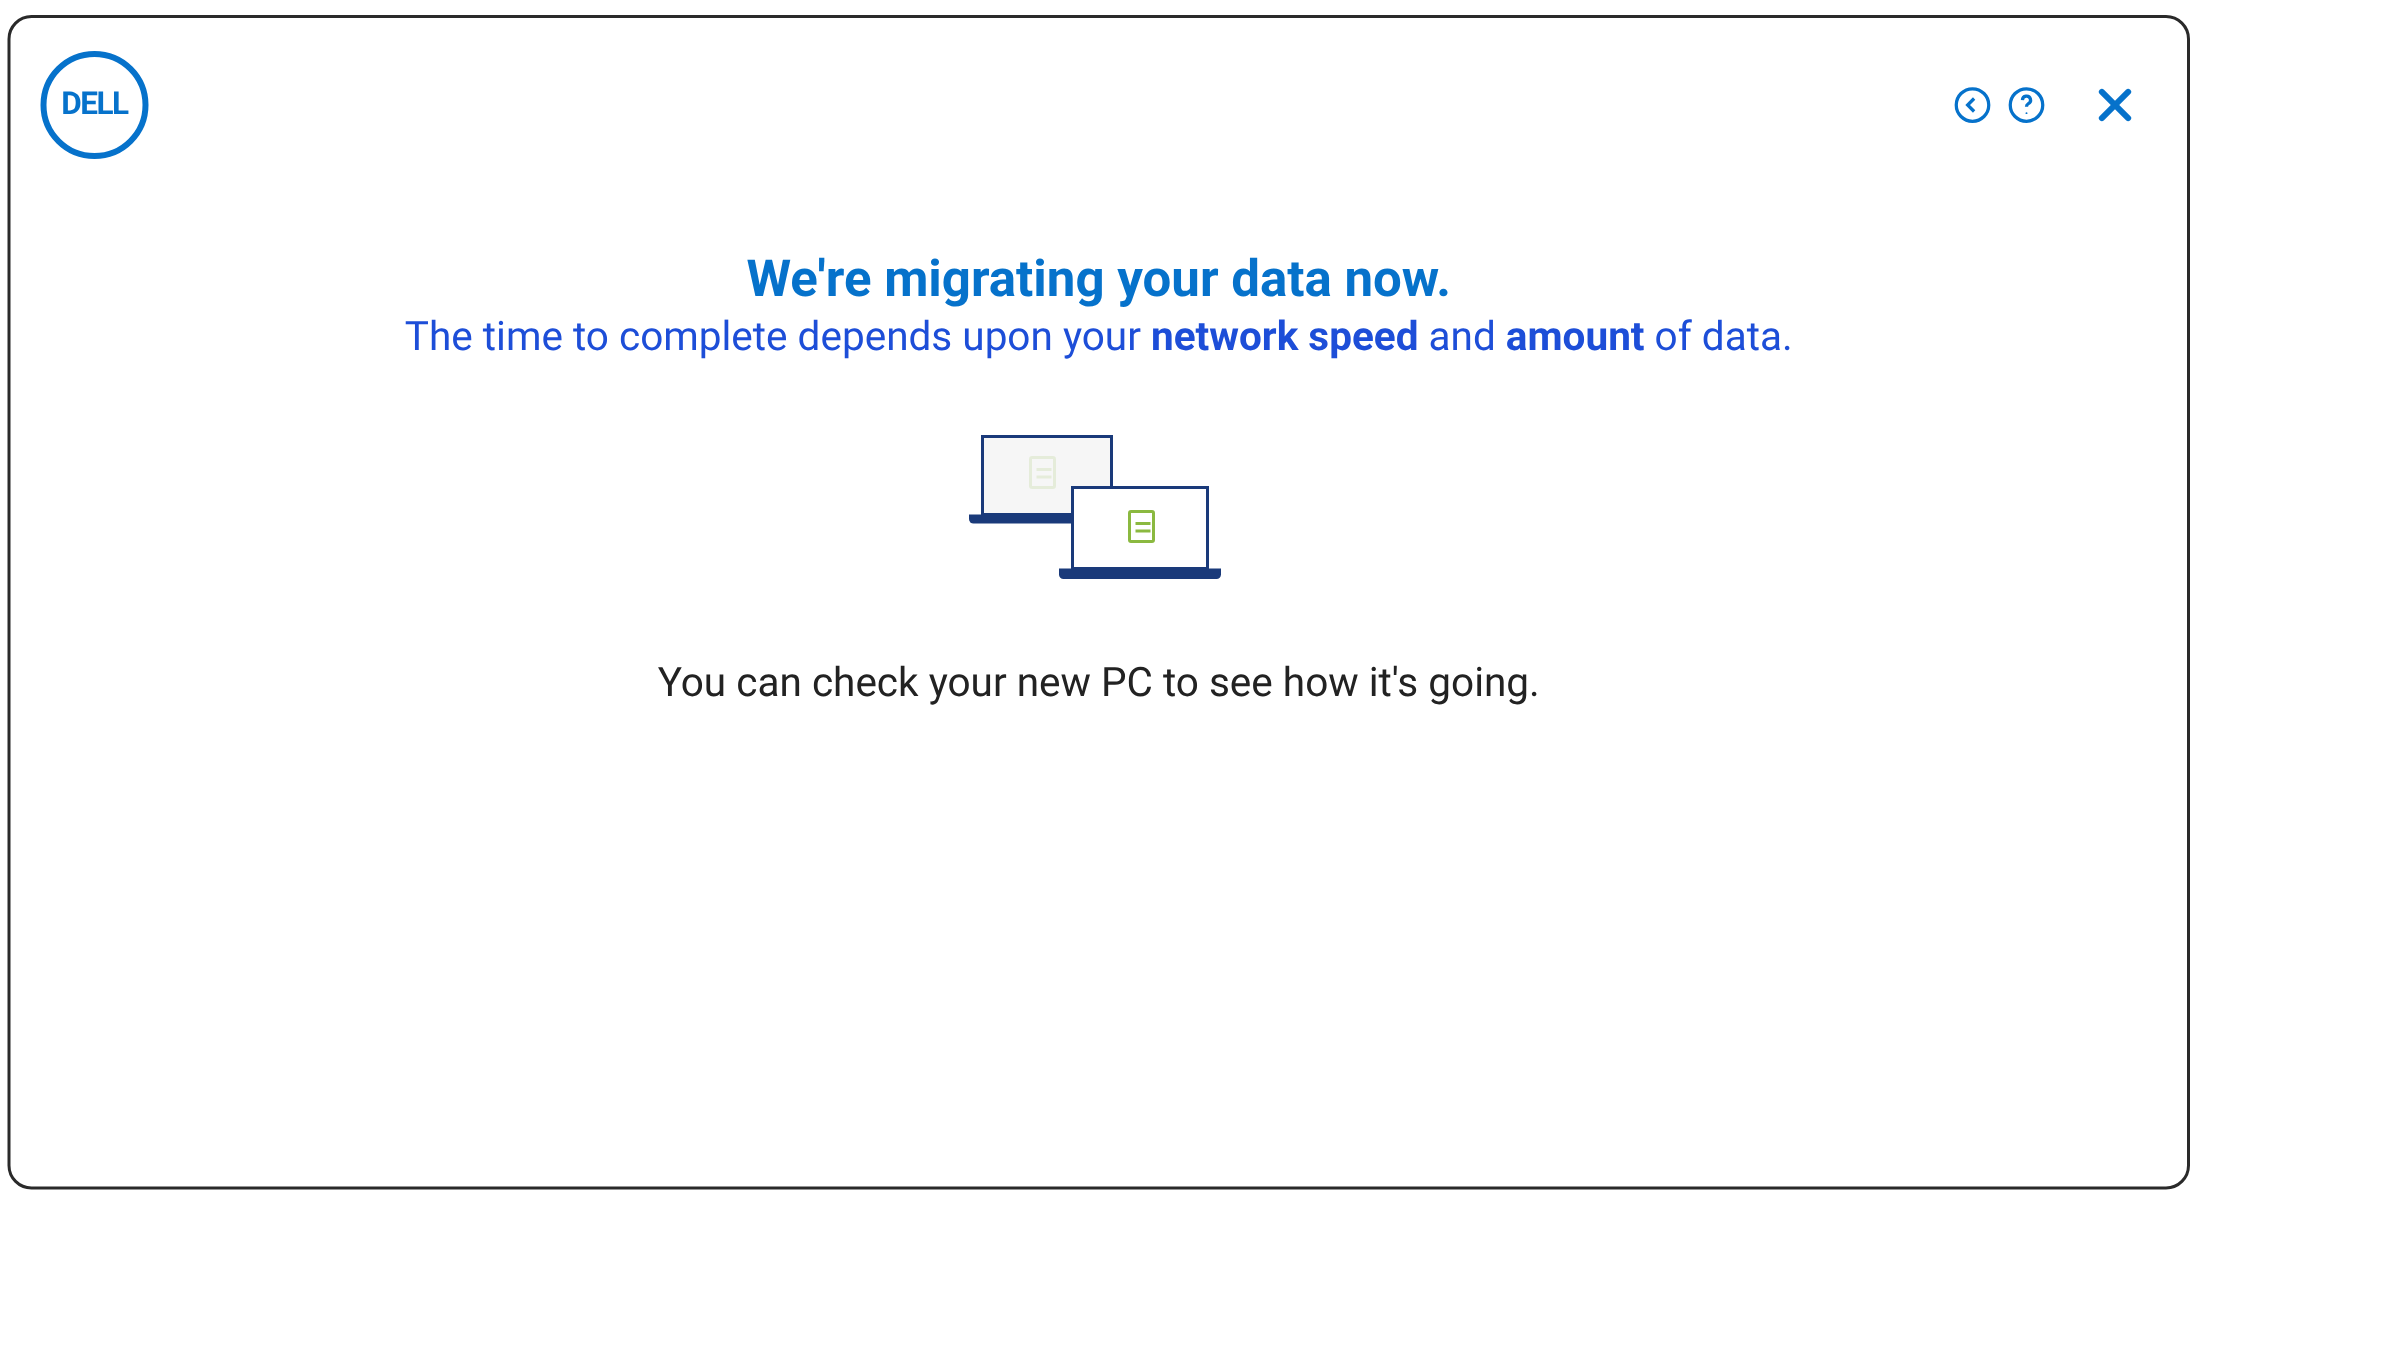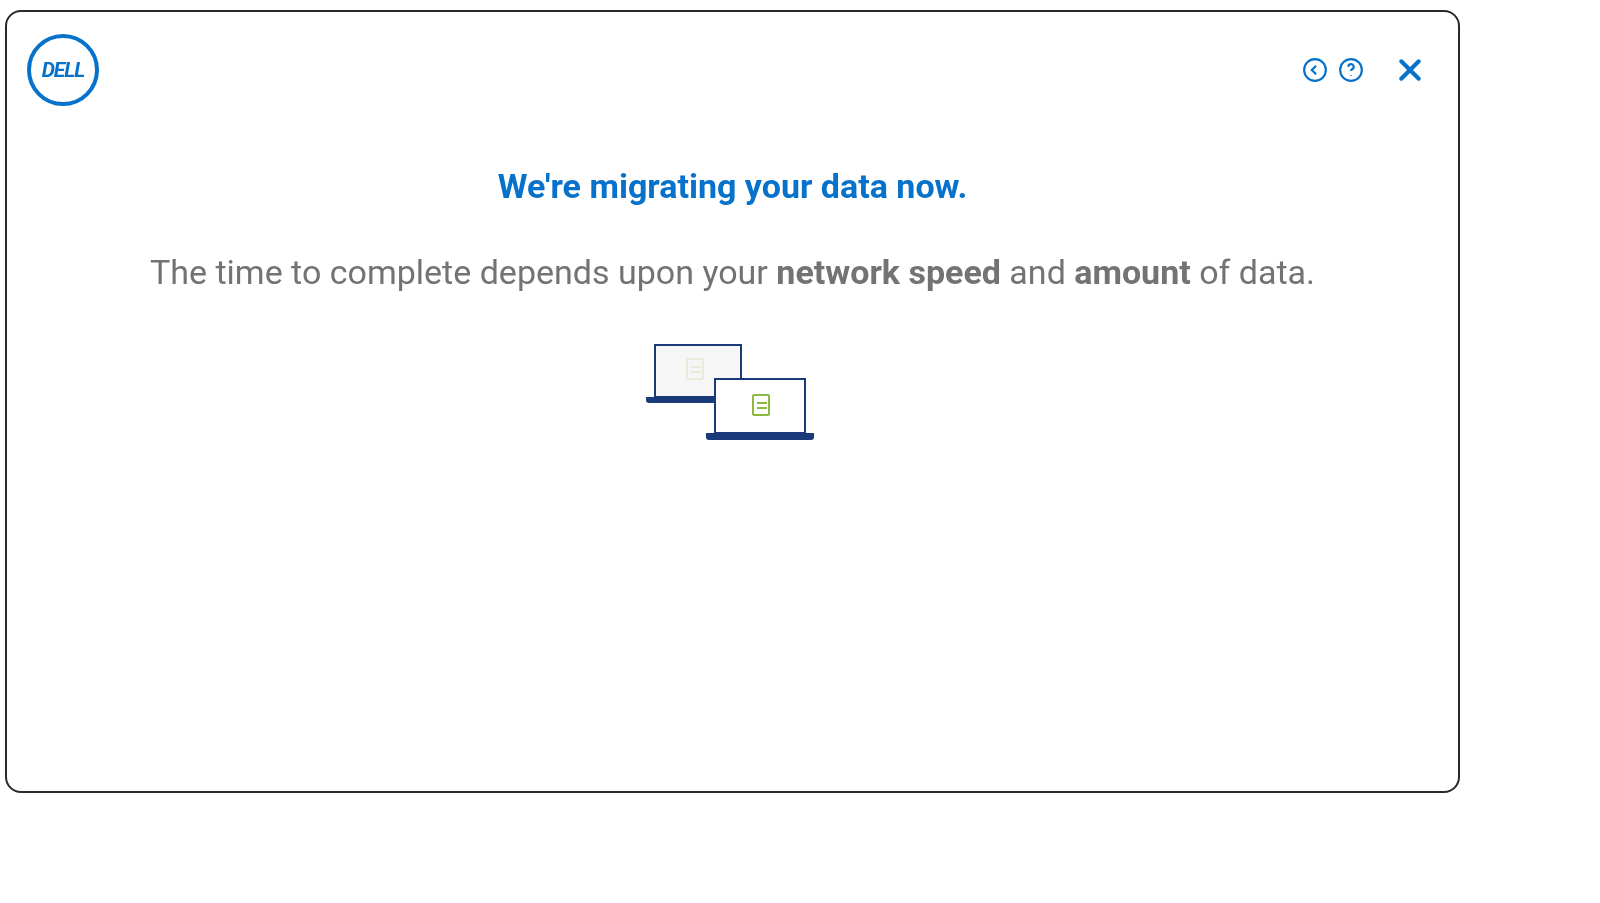--- a/index.html
+++ b/index.html
@@ -38,21 +38,20 @@
       height: 72px;
       border: 4px solid #0672cb;
       border-radius: 50%;
       display: flex;
       align-items: center;
       justify-content: center;
       color: #0672cb;
       font-weight: 700;
       font-size: 21px;
       letter-spacing: -1px;
-      font-style: italic;
     }
     .app-title {
       color: #0672cb;
       font-size: 42px;
       font-weight: 400;
     }
     .title-controls {
       margin-left: auto;
       display: flex;
       align-items: center;
@@ -74,25 +73,24 @@
     }
     .ctl-close svg { stroke: #0672cb; }
     .content {
       text-align: center;
       padding: 60px 60px 0 60px;
     }
     .headline {
       color: #0672cb;
       font-size: 34px;
       font-weight: 700;
-      margin-bottom: 44px;
     }
     .body-text {
-      color: #737373;
-      font-size: 34px;
+      color: #1d4ed8;
+      font-size: 27px;
       line-height: 1.35;
       font-weight: 400;
     }
     .body-text .bold { font-weight: 700; }
     .illustration {
       margin: 48px auto 44px auto;
       width: 170px;
       height: 105px;
       position: relative;
     }
@@ -217,16 +215,17 @@
 
     <div class="illustration">
       <div class="laptop back">
         <div class="doc-icon faded"></div>
       </div>
       <div class="laptop front">
         <div class="doc-icon"></div>
       </div>
     </div>
 
+    <p class="sub-text">You can check your new PC to see how it's going.</p>
   </div>
 
 
 </div>
 
 </body></html>

